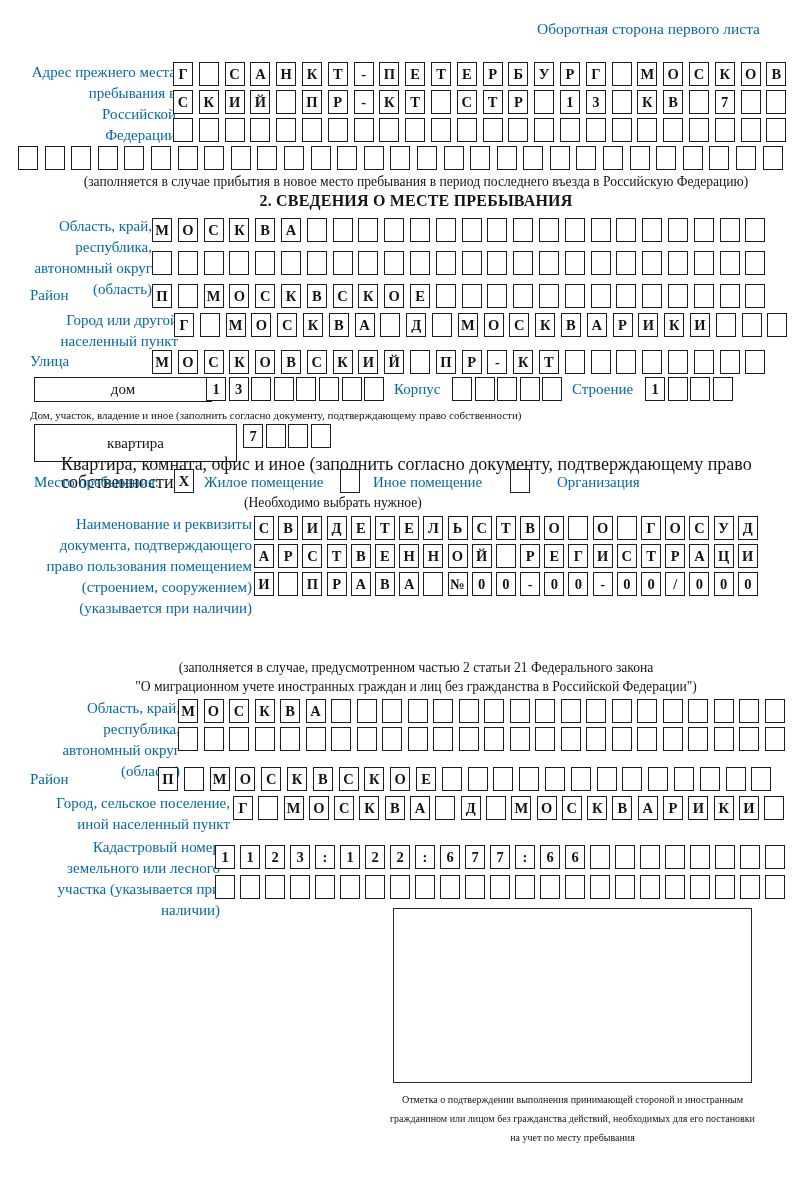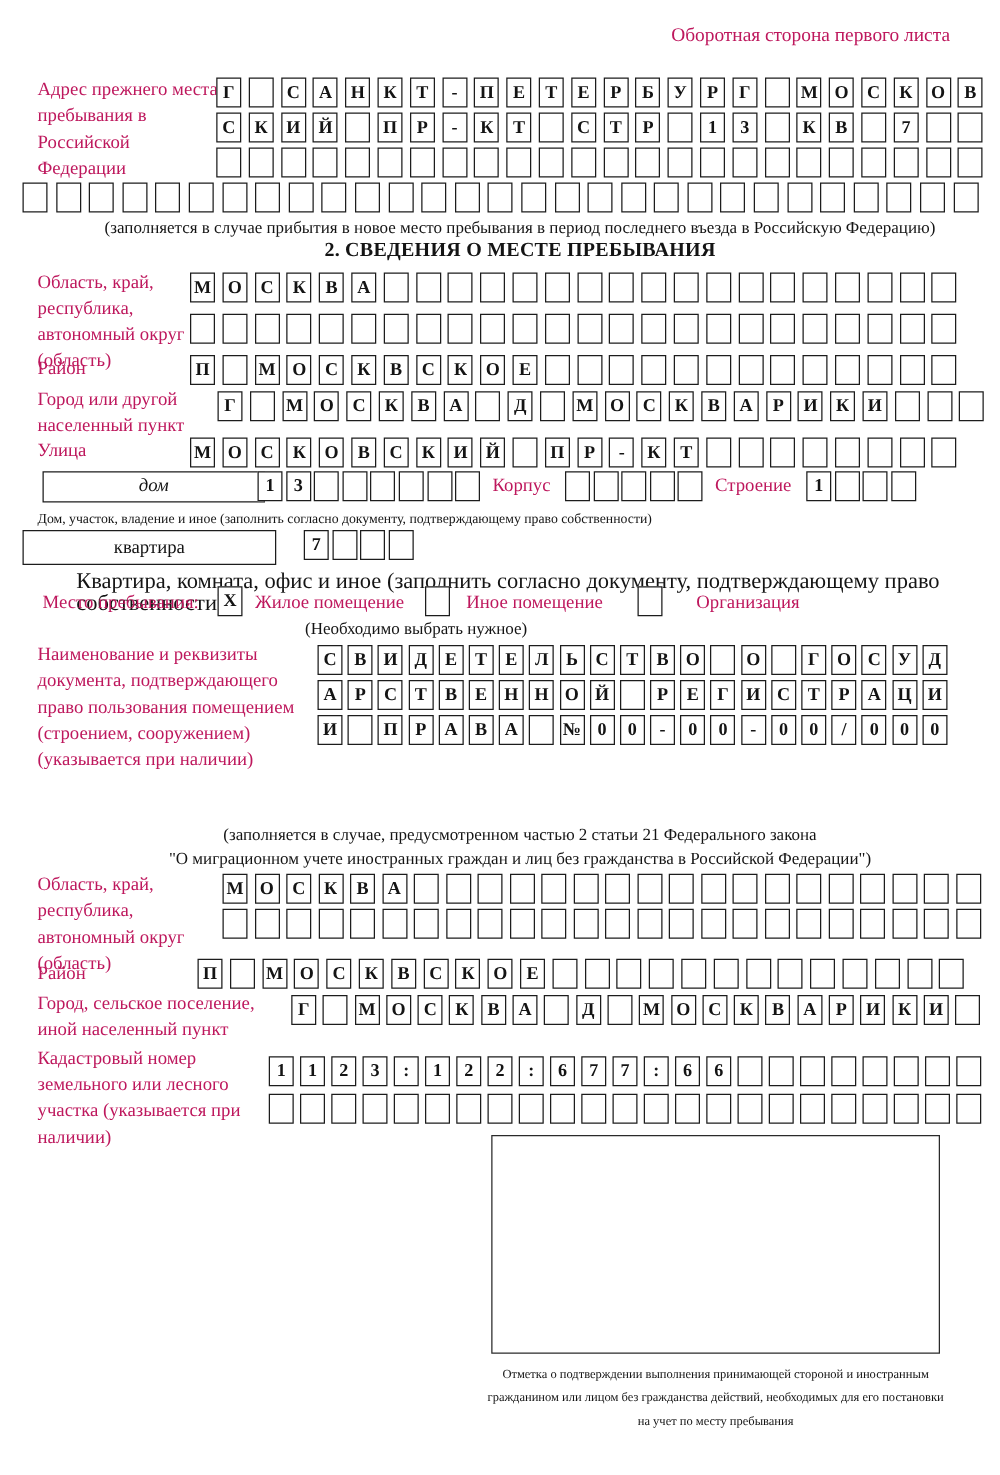--- a/index.html
+++ b/index.html
@@ -3,21 +3,21 @@
 <meta charset="utf-8">
 <style>
   html,body{margin:0;padding:0;background:#e8e8e8;}
   .page{
     position:relative;width:800px;height:1180px;margin:0 auto;
     background:#ffffff;color:#141414;
     font-family:"Liberation Serif","DejaVu Serif",serif;
     overflow:hidden;
   }
   .abs{position:absolute;}
-  .lbl{font-size:15px;line-height:21px;color:#be185d;}
+  .lbl{font-size:15px;line-height:21px;color:#0369a1;text-align:right;}
   .small{font-size:13.6px;line-height:18px;color:#141414;}
   .title{font-size:16px;font-weight:bold;letter-spacing:.2px;}
   .center{text-align:center;width:100%;left:16px;}
   .cellrow{display:flex;}
   .cell,.cb{
     width:20px;height:24px;box-sizing:border-box;
     border:1.7px solid #1c1c1c;background:#fff;
     display:flex;align-items:center;justify-content:center;
     font-size:14.5px;font-weight:600;color:#141414;
     flex:0 0 auto;
@@ -291,21 +291,21 @@
       <span class="cell"></span>
       <span class="cell"></span>
       <span class="cell"></span>
       <span class="cell"></span>
       <span class="cell"></span>
       <span class="cell"></span>
       <span class="cell"></span>
       <span class="cell"></span>
     </div>
 
-  <div class="abs widebox" style="left:34px;top:377px;width:178px;height:25px;font-style:italic;">дом</div>
+  <div class="abs widebox" style="left:34px;top:377px;width:178px;height:25px;">дом</div>
   <div class="abs cellrow g2" style="left:206px;top:377px;">
       <span class="cell">1</span>
       <span class="cell">3</span>
       <span class="cell"></span>
       <span class="cell"></span>
       <span class="cell"></span>
       <span class="cell"></span>
       <span class="cell"></span>
       <span class="cell"></span>
     </div>
@@ -319,21 +319,21 @@
     </div>
   <div class="abs lbl" style="left:572px;top:379px;">Строение</div>
   <div class="abs cellrow g2" style="left:645px;top:377px;">
       <span class="cell">1</span>
       <span class="cell"></span>
       <span class="cell"></span>
       <span class="cell"></span>
     </div>
   <div class="abs small" style="left:30px;top:406px;font-size:11px;">Дом, участок, владение и иное (заполнить согласно документу, подтверждающему право собственности)</div>
 
-  <div class="abs widebox" style="left:18px;top:424px;width:203px;height:28px;">квартира</div>
+  <div class="abs widebox" style="left:34px;top:424px;width:203px;height:38px;">квартира</div>
   <div class="abs cellrow g2" style="left:243px;top:424px;">
       <span class="cell">7</span>
       <span class="cell"></span>
       <span class="cell"></span>
       <span class="cell"></span>
     </div>
   <div class="abs small" style="left:30px;top:455px;font-size:18px;margin-left:31px;">Квартира, комната, офис и иное (заполнить согласно документу, подтверждающему право собственности)</div>
 
   <div class="abs lbl" style="left:34px;top:472px;">Место пребывания:</div>
   <div class="abs cb" style="left:174px;top:469px;">X</div>

